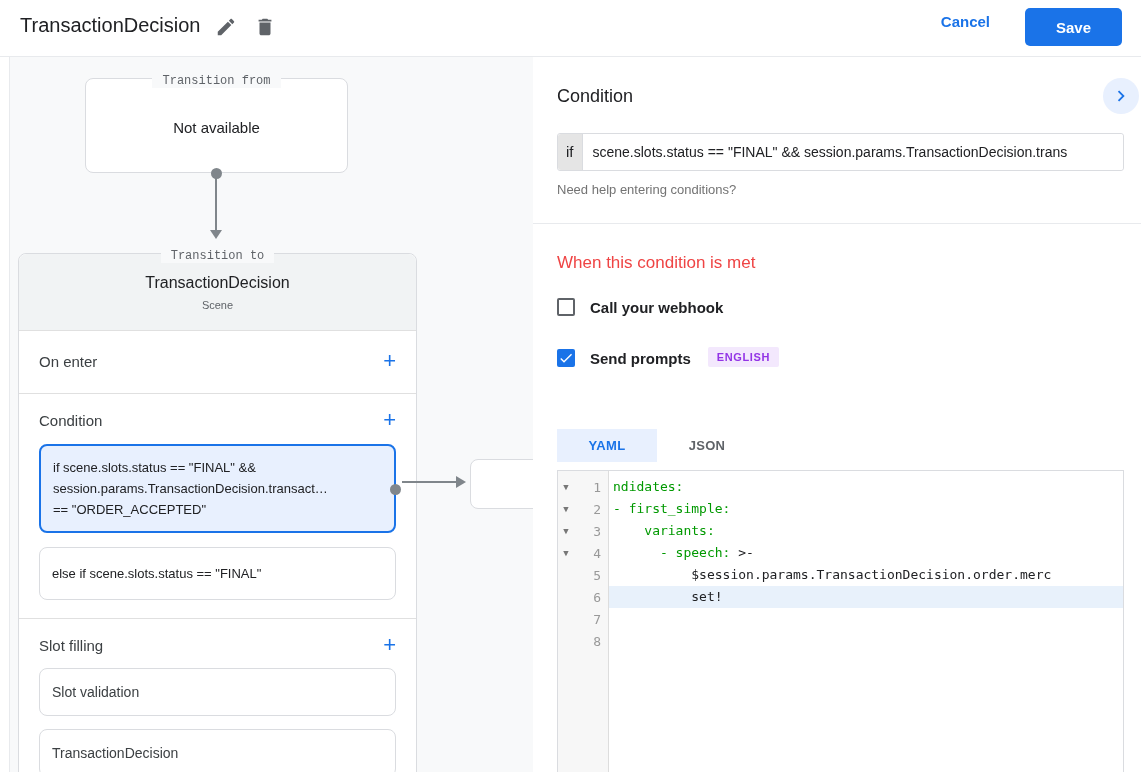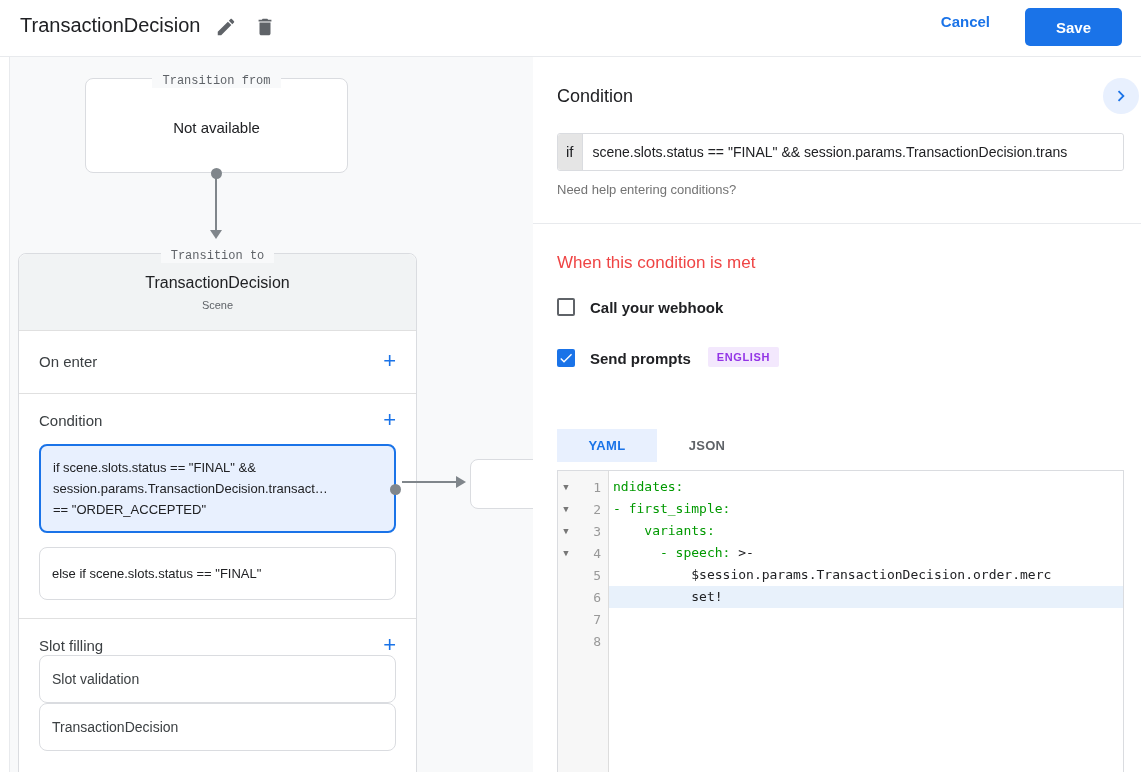--- a/index.html
+++ b/index.html
@@ -57,21 +57,21 @@
   .sec-label { font-size:15px; color:#3c4043; }
   .plus { color:#1a73e8; font-size:22px; line-height:20px; font-weight:400; cursor:pointer; }
   .sec-onenter { padding:20px 20px 22px 20px; }
 
   .cond-card { position:relative; margin-top:14px; border-radius:8px; font-size:13px;
                line-height:21px; color:#202124; cursor:pointer; }
   .cond-sel { background:#e8f0fe; border:2px solid #1a73e8; padding:11px 12px; }
   .cond-plain { background:#fff; border:1px solid #dadce0; padding:15px 12px; }
   .cond-dot { right:-7px; top:50%; margin-top:-5px; }
 
-  .slot-card { background:#fff; border:1px solid #dadce0; border-radius:8px;
+  .slot-card { margin-top:13px; background:#fff; border:1px solid #dadce0; border-radius:8px;
                padding:15px 12px; font-size:14px; color:#3c4043; cursor:pointer; }
 
   
   .hline { position:absolute; left:402px; top:424px; width:56px; height:2px; background:#80868b; z-index:1; }
   .h-arrowhead { position:absolute; left:456px; top:419px; width:0; height:0;
                  border-top:6px solid transparent; border-bottom:6px solid transparent;
                  border-left:10px solid #80868b; z-index:1; }
   .target-box { position:absolute; left:470px; top:402px; width:80px; height:50px;
                 background:#fff; border:1px solid #dadce0; border-radius:8px; z-index:1; }
 

